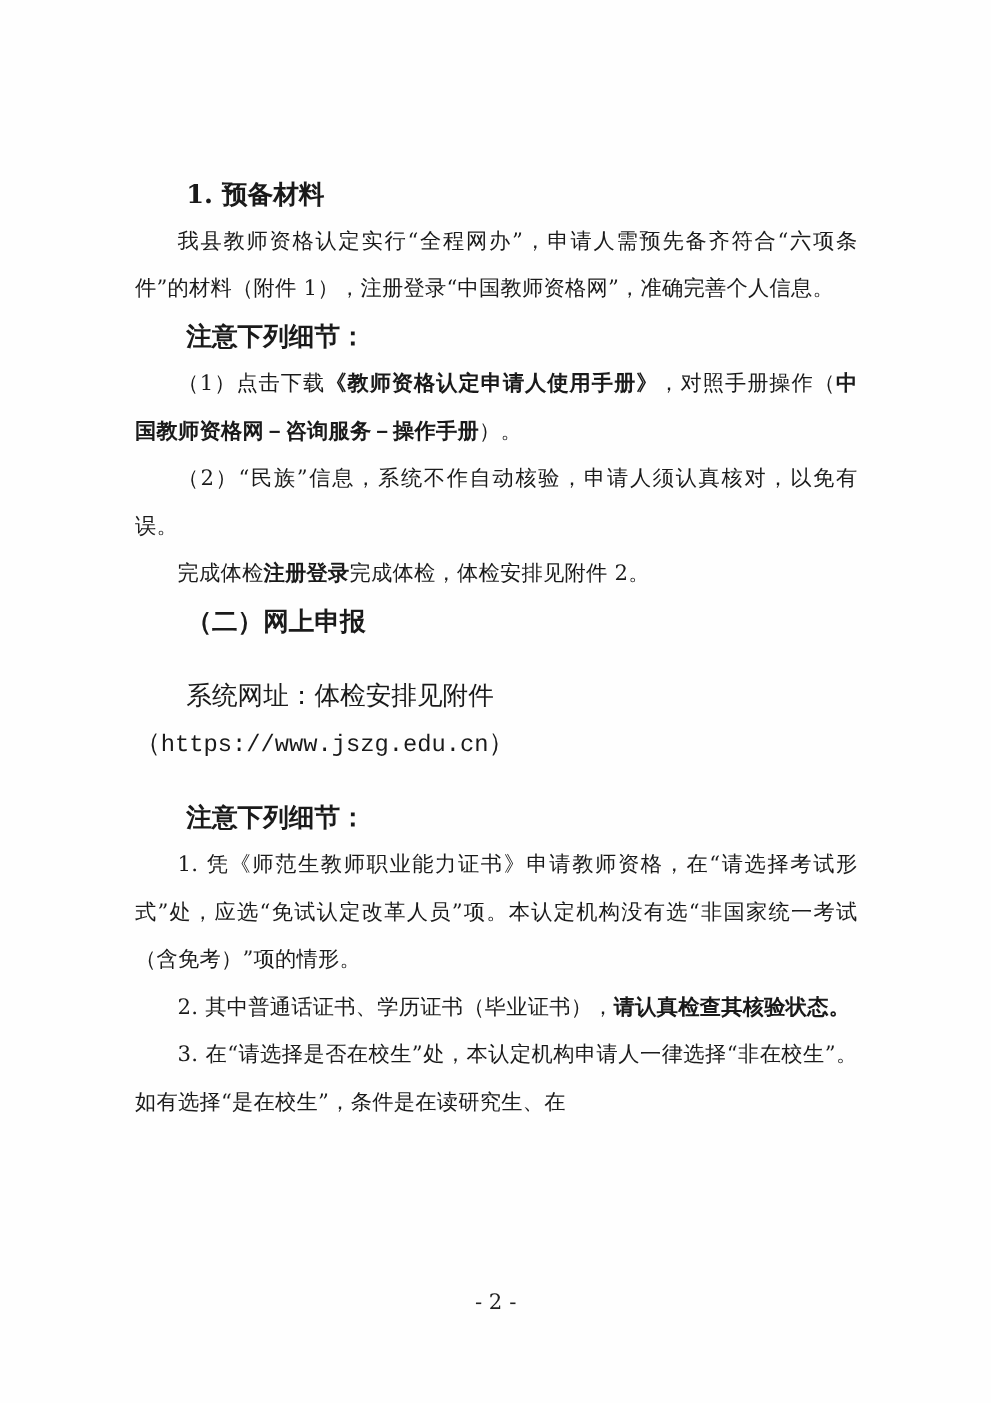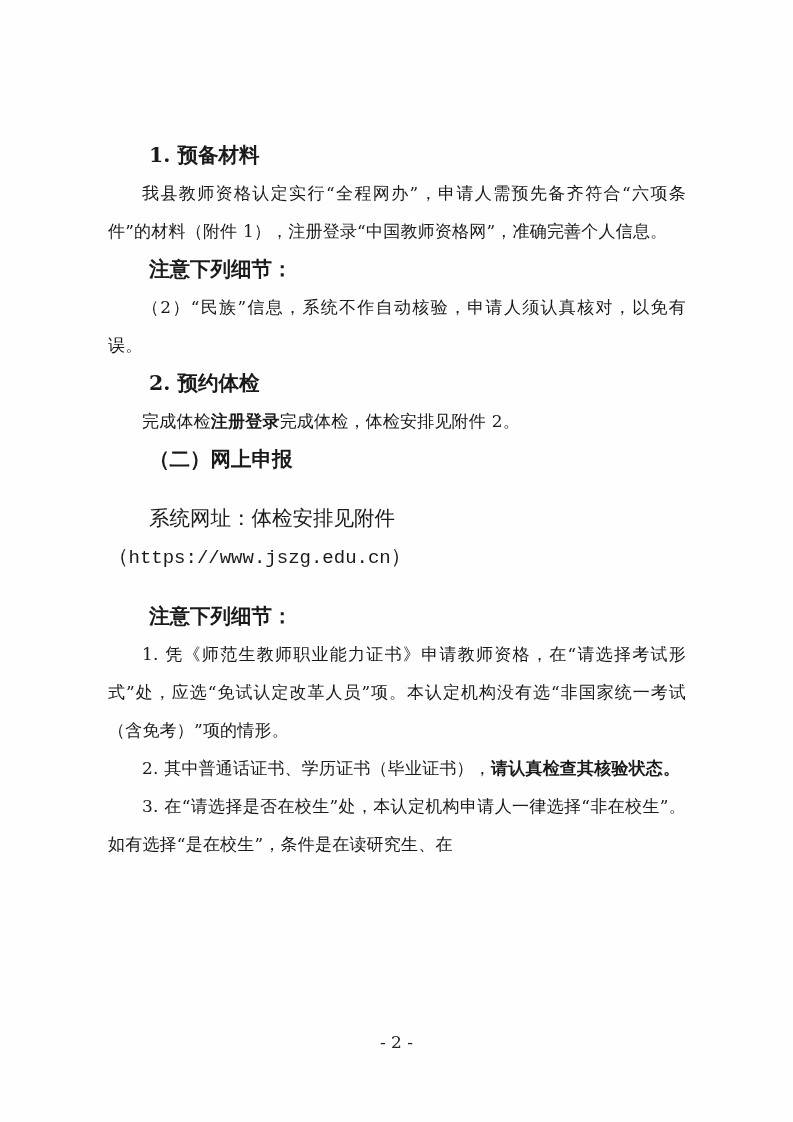--- a/index.html
+++ b/index.html
@@ -75,24 +75,26 @@
 
 <div class="page">
   <div class="content">
 
     <p class="heading">1. 预备材料</p>
 
     <p class="para">我县教师资格认定实行“全程网办”，申请人需预先备齐符合“六项条件”的材料（附件 1），注册登录“中国教师资格网”，准确完善个人信息。</p>
 
     <p class="heading">注意下列细节：</p>
 
+    <p class="para">
+      <span>（1）点击下载</span><span class="inline-bold">《教师资格认定申请人使用手册》</span><span>，对照手册操作（</span><span class="inline-bold">中国教师资格网－咨询服务－操作手册</span><span>）。</span>
+    </p>
 
     <p class="para">（2）“民族”信息，系统不作自动核验，申请人须认真核对，以免有误。</p>
 
-    <p class="heading">2. 预约体检</p>
 
     <p class="para">
       <span>完成体检</span><span class="inline-bold">注册登录</span><span>完成体检，体检安排见附件 2。</span>
     </p>
 
     <p class="heading">（二）网上申报</p>
 
     <p class="url-line">
       <span>系统网址：体检安排见附件（</span><span class="mono">https://www.jszg.edu.cn</span><span>）</span>
     </p>

